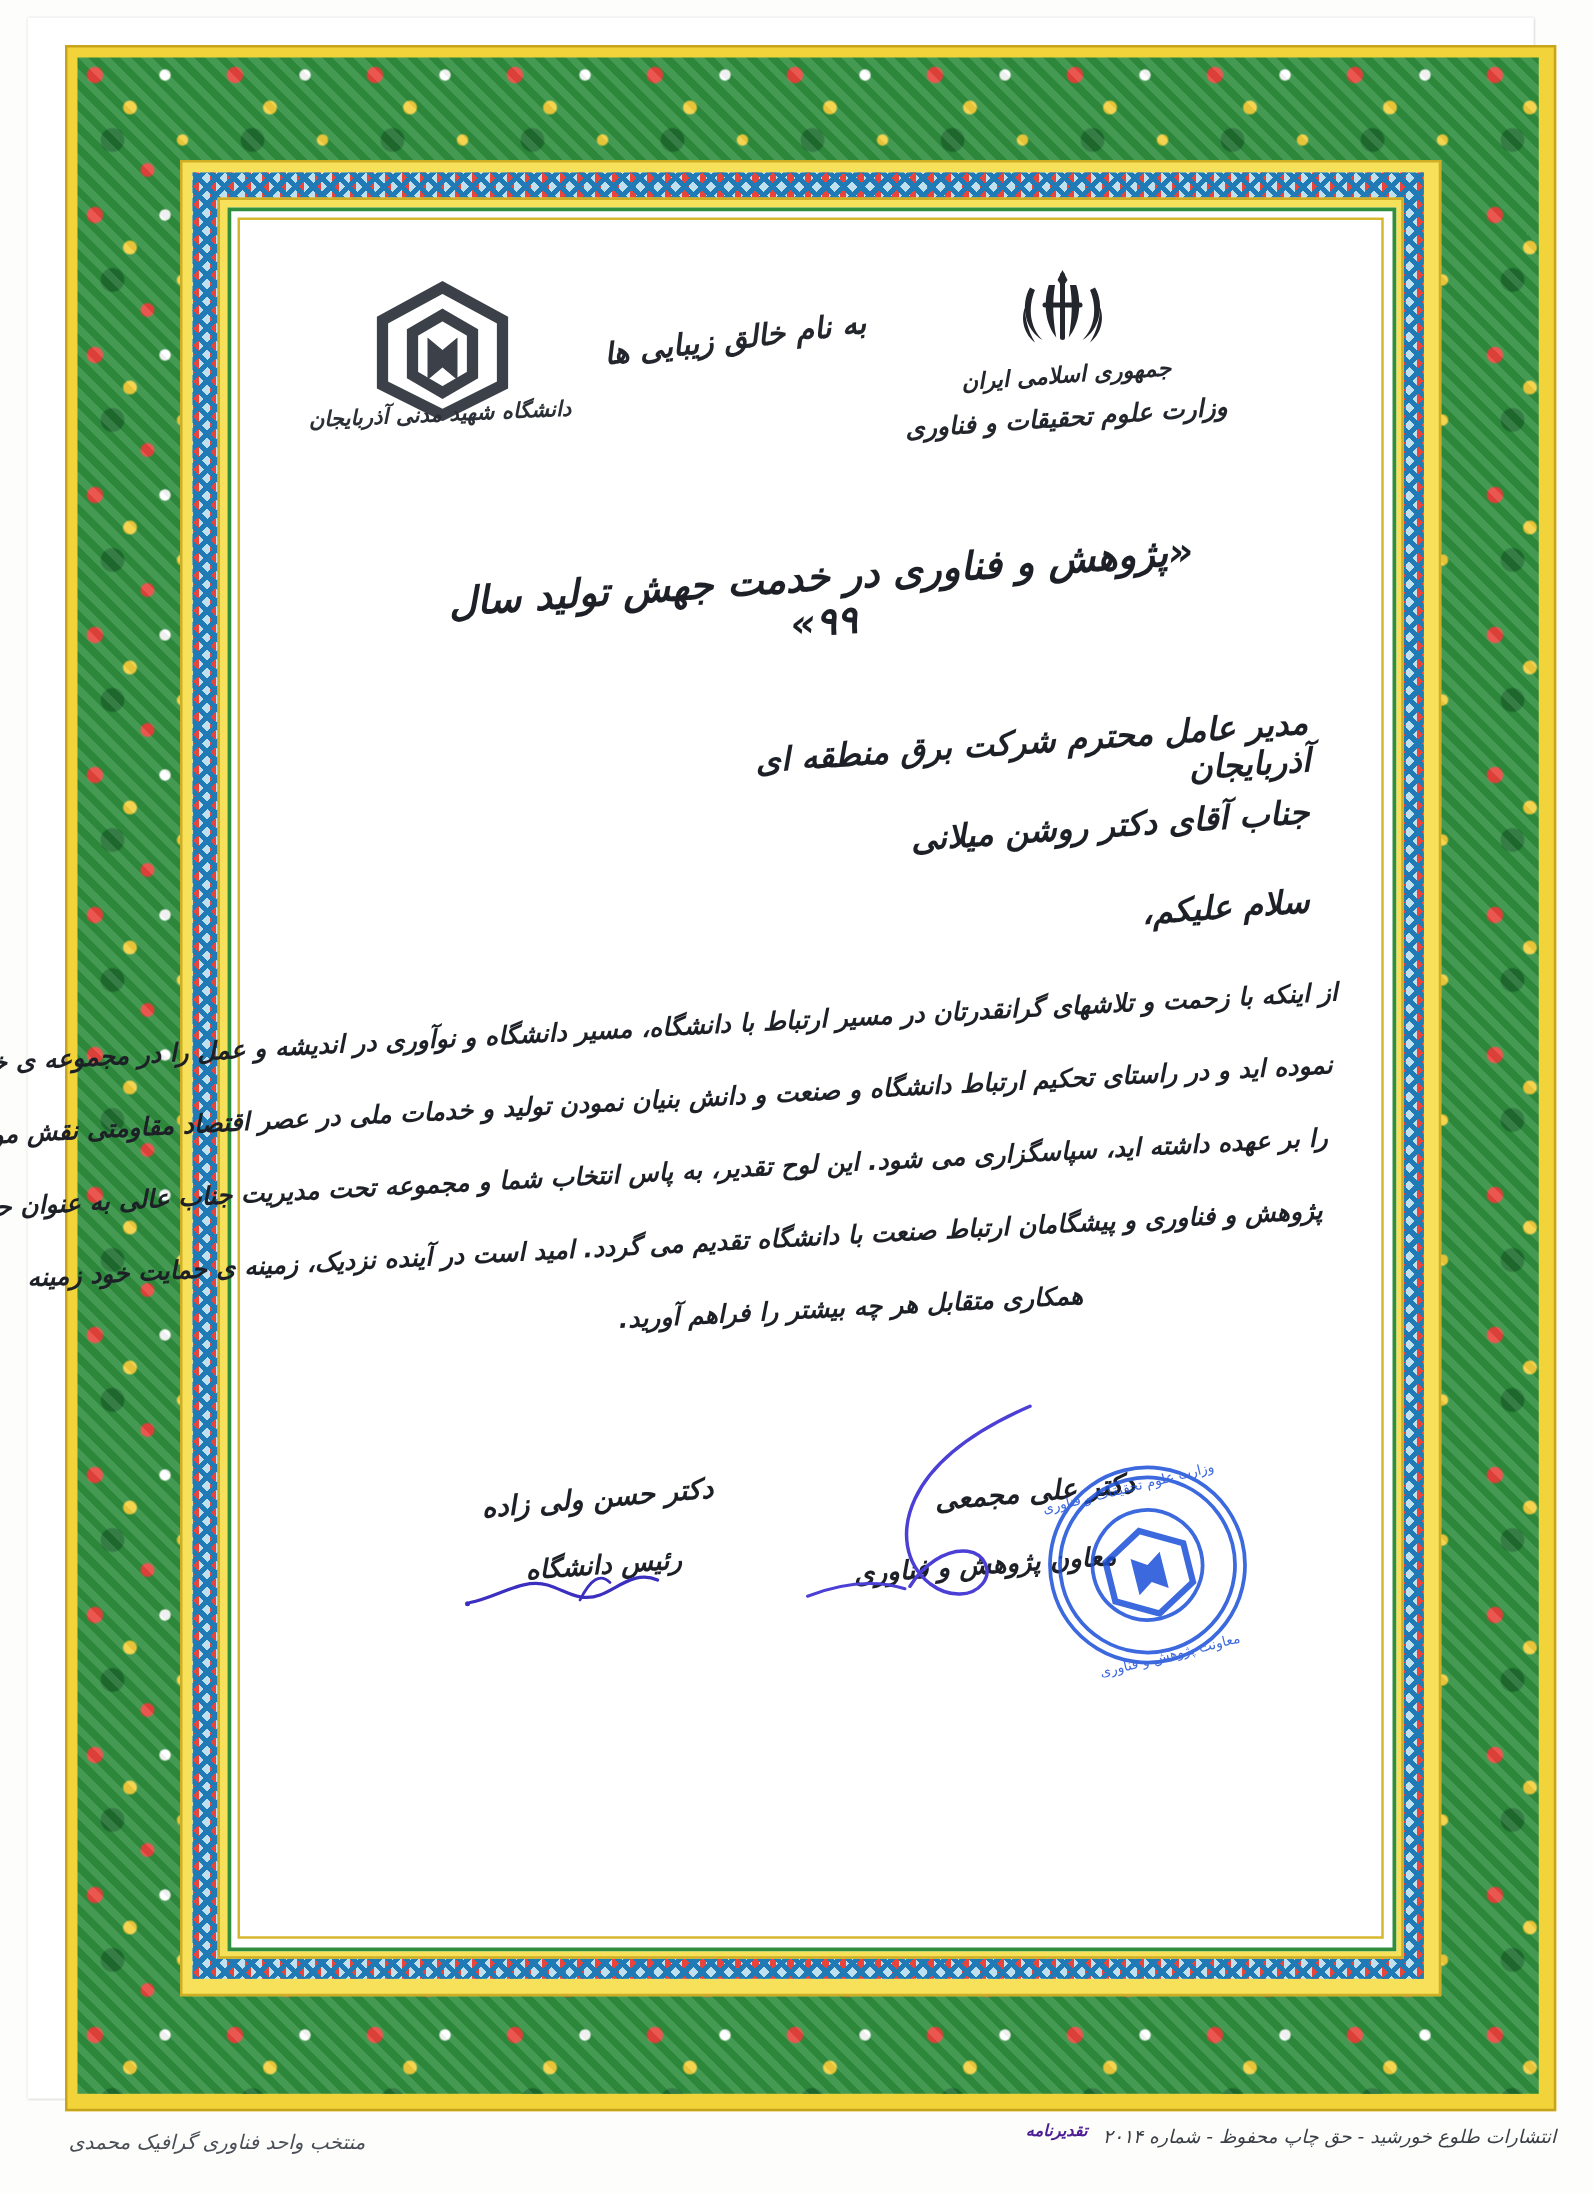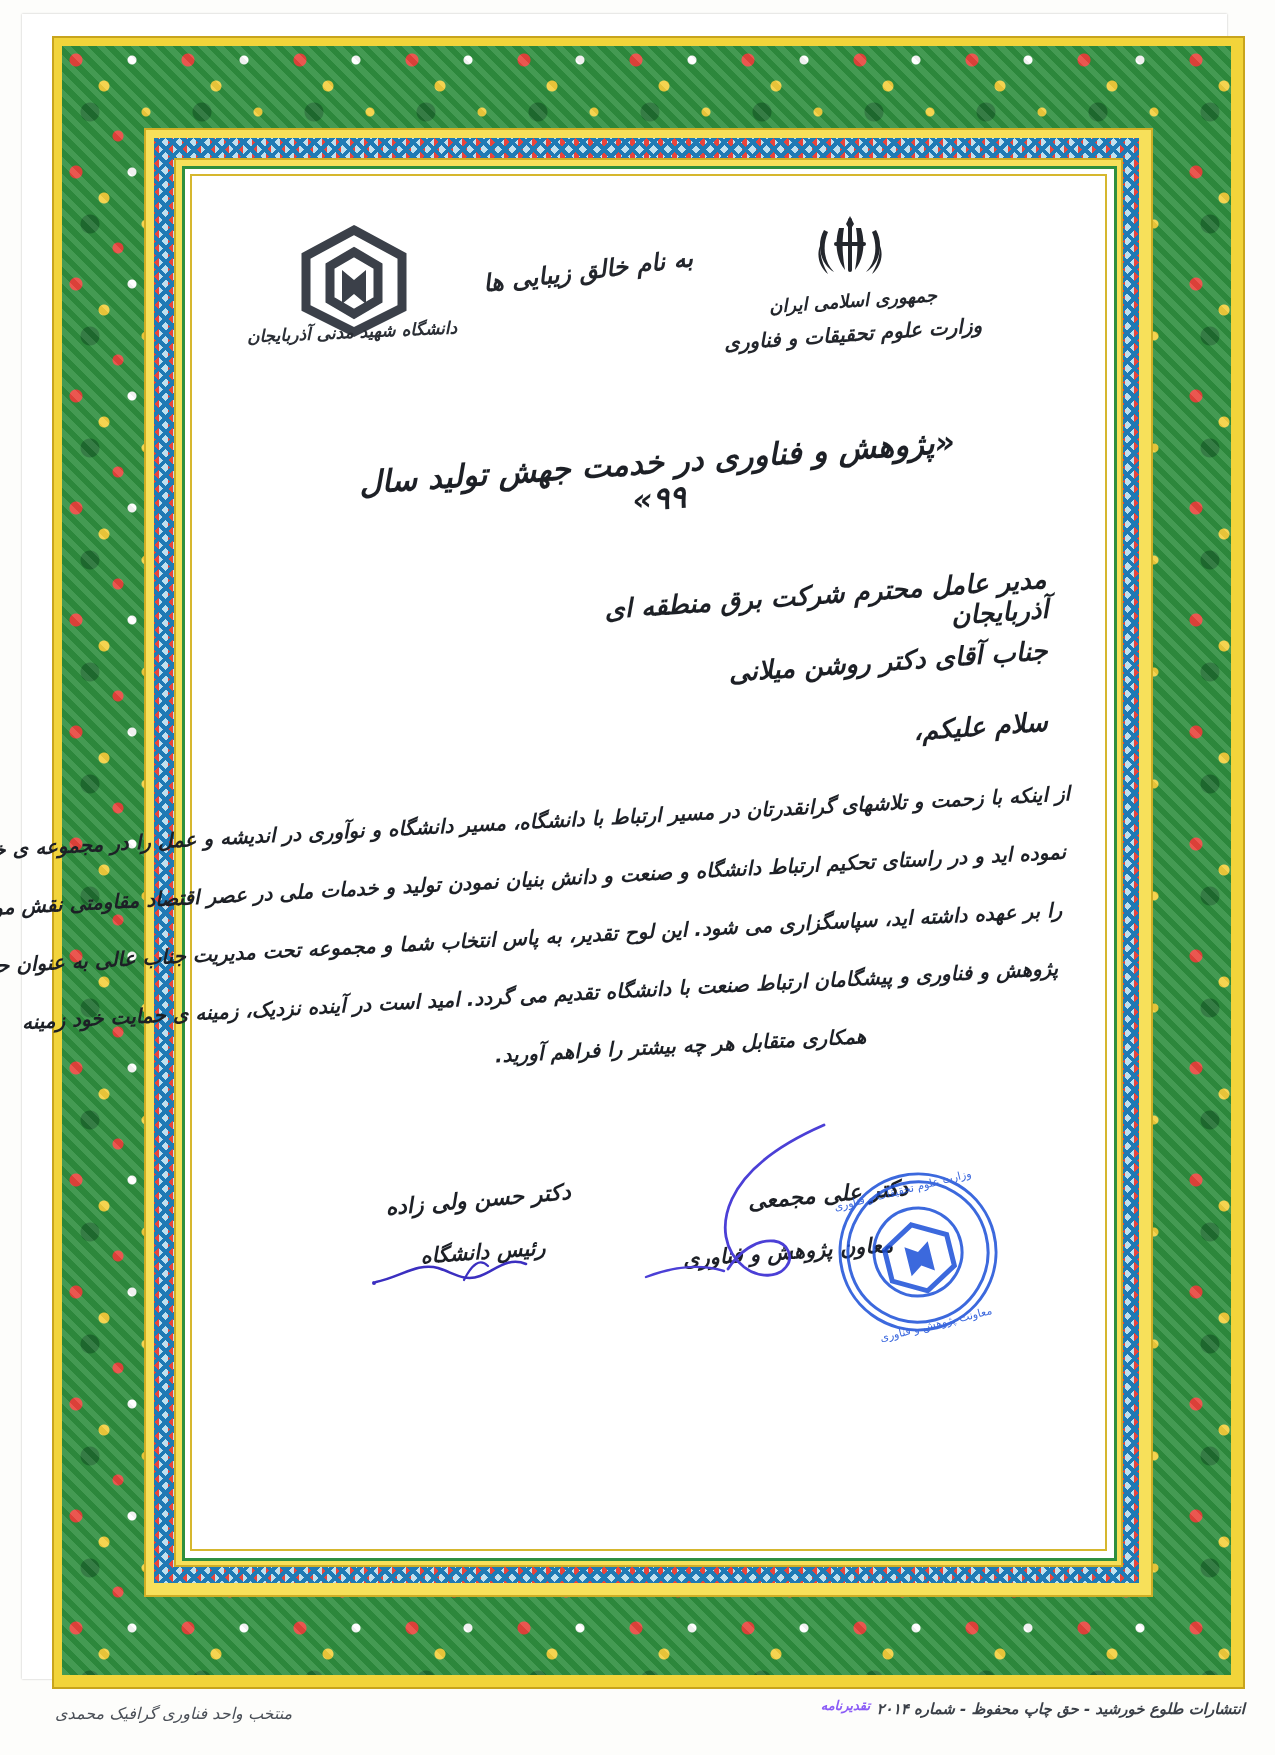--- a/index.html
+++ b/index.html
@@ -104,24 +104,24 @@
         font-size:21px;color:#1d2026;direction:rtl;transform:rotate(-4deg);
         font-style:italic;font-weight:600;}
 
   .ink-left{position:absolute;left:170px;top:1060px;width:180px;height:50px;}
   .ink-right{position:absolute;left:430px;top:935px;width:230px;height:190px;}
   .stamp{position:absolute;left:620px;top:980px;width:200px;height:180px;opacity:.85;}
 
   
   .footer{position:absolute;left:0;top:1700px;width:1275px;}
   .footer-right{position:absolute;right:30px;top:0;font-size:15px;color:#3a3f47;
-        direction:rtl;font-style:italic;font-weight:700;}
+        direction:rtl;font-style:italic;font-weight:400;}
   .footer-left{position:absolute;left:55px;top:4px;font-size:16px;color:#4a4f57;
         direction:rtl;font-style:italic;}
-  .footer-mark{position:absolute;right:405px;top:-2px;font-size:13px;color:#8b5cf6;
+  .footer-mark{position:absolute;right:405px;top:-2px;font-size:13px;color:#4c1d95;
         direction:rtl;font-style:italic;font-weight:700;}
 </style>
 </head>
 <body>
 
 <div class="page">
   <div class="paper">
 
     <div class="frame-gold-out"></div>
     <div class="frame-green"></div>

